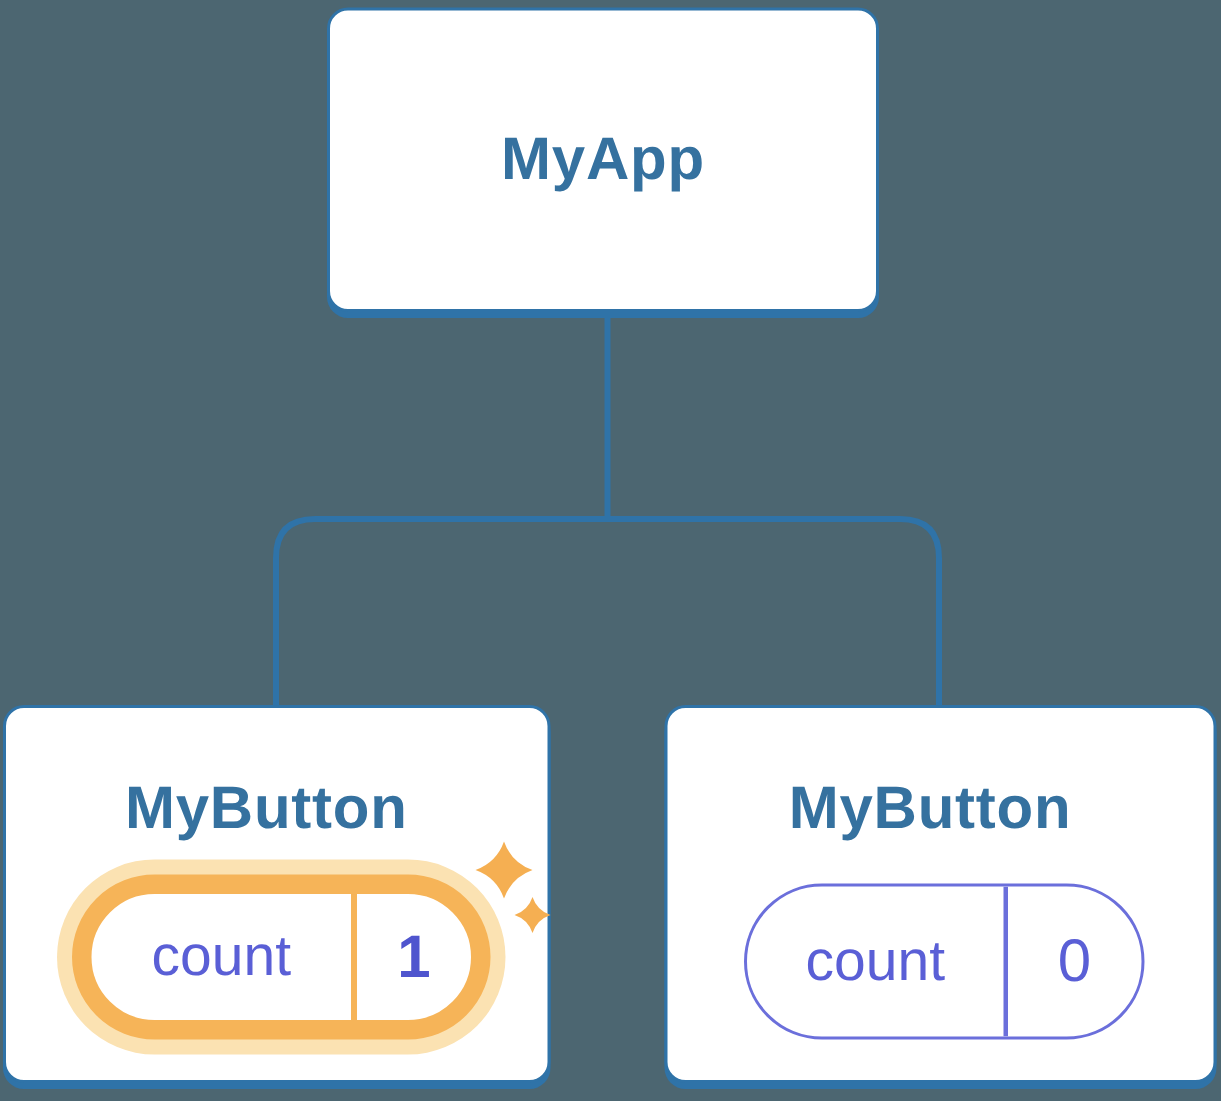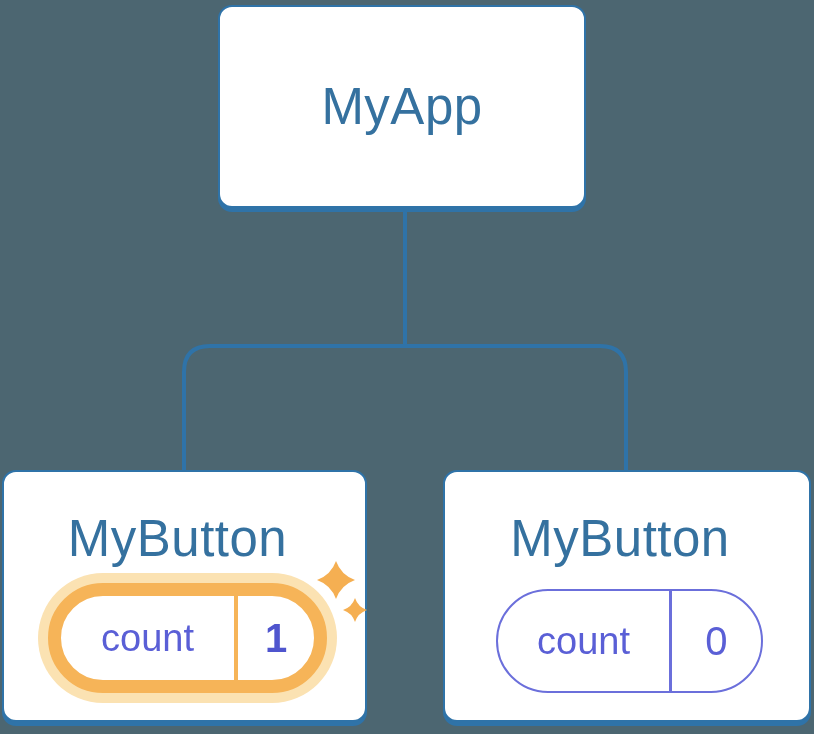--- a/index.html
+++ b/index.html
@@ -38,22 +38,22 @@
     width: 368px; height: 203px;
     display: flex;
     align-items: center;
     justify-content: center;
   }
   #node-left  { left: 2px;   top: 470px; width: 365px; height: 252px; }
   #node-right { left: 443px; top: 470px; width: 368px; height: 252px; }
 
   .node-label {
     color: #35719F;
-    font-size: 51px;
-    font-weight: normal;
+    font-size: 40px;
+    font-weight: bold;
     letter-spacing: 0.5px;
   }
   .child-label {
     position: absolute;
     top: 44px; left: 0; right: 14px;
     text-align: center;
     line-height: 46px;
   }
 
   

